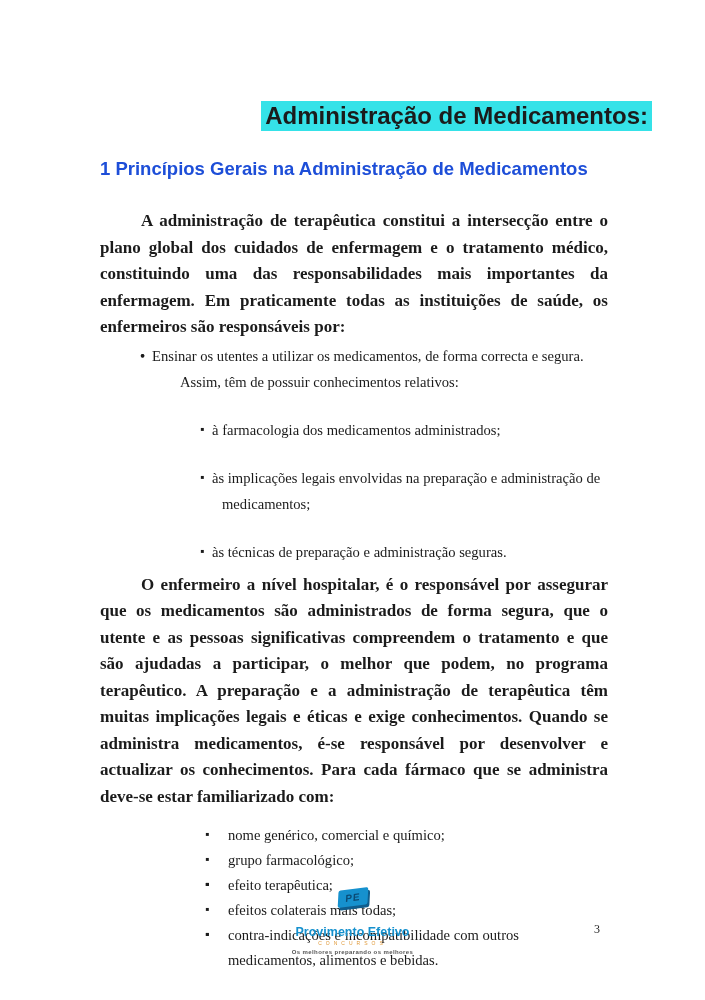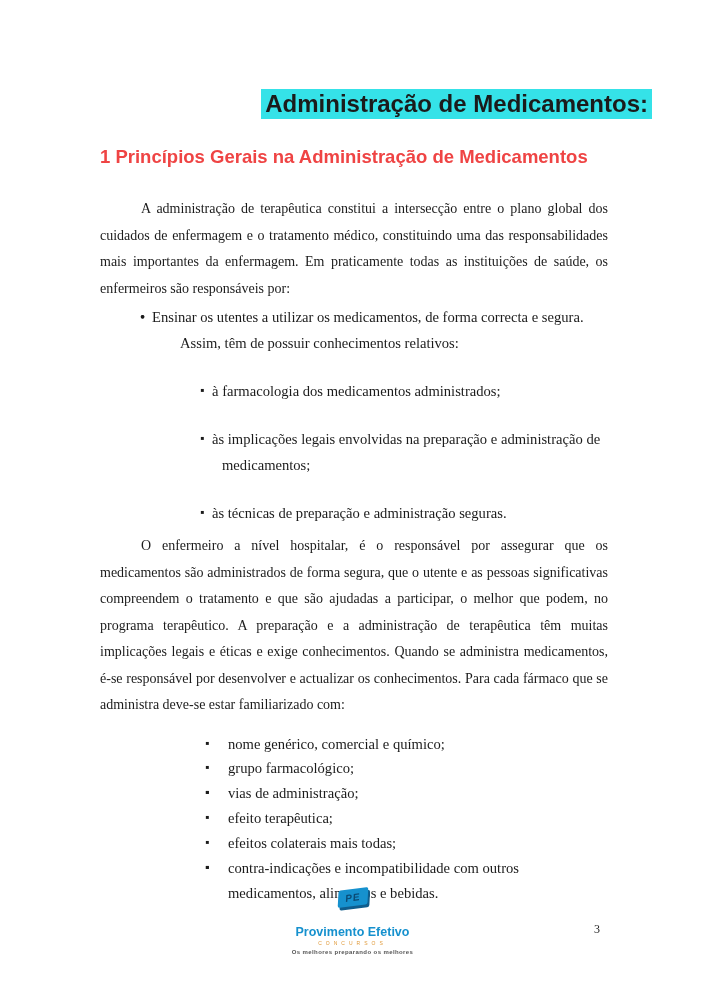--- a/index.html
+++ b/index.html
@@ -9,39 +9,39 @@
     --logo-accent:#e09a3a;
     --logo-tagline:#555;
   }
   *{margin:0;padding:0;box-sizing:border-box;}
   html,body{background:#ffffff;}
   body{
     width:705px;height:1000px;position:relative;overflow:hidden;
     font-family:"Liberation Serif", serif;color:var(--text);
   }
   .page{position:absolute;inset:0;background:#fff;}
-  .content{position:absolute;left:100px;width:508px;top:88px;}
+  .content{position:absolute;left:100px;width:508px;top:100px;}
 
   .doc-title{
     text-align:right;margin-right:-44px;
     font-family:"Liberation Sans", sans-serif;
     font-weight:bold;font-size:24px;line-height:32px;
   }
   .doc-title .highlight{background:var(--hl);padding:1px 4px 2px 4px;}
 
   .section-heading{
     margin-top:25px;
     font-family:"Liberation Sans", sans-serif;
-    font-weight:bold;font-size:18.5px;line-height:23px;color:#ef4444;
+    font-weight:bold;font-size:18.5px;line-height:23px;color:#1d4ed8;
   }
 
   p.body-par{
     margin-top:28px;
-    font-size:14px;line-height:26.5px;
-    text-align:justify;text-indent:41px;
+    font-size:17px;line-height:26.5px;
+    text-align:justify;text-indent:41px;font-weight:bold;
   }
   p.body-par.second{margin-top:7px;}
 
   ul{list-style:none;}
   li{position:relative;line-height:26px;font-size:14.6px;}
 
   .resp-list{margin-top:2px;}
   .resp-list .marker{position:absolute;left:40px;top:0;}
   .resp-list .li-text{display:block;margin-left:52px;}
   .resp-list .li-cont{display:block;margin-left:80px;}
@@ -135,21 +135,20 @@
       </li>
       <li>
         <span class="marker">▪</span>
         <span class="li-text">grupo farmacológico;</span>
       </li>
       <li>
         <span class="marker">▪</span>
       </li>
       <li>
         <span class="marker">▪</span>
-        <span class="li-text">vias de administração;</span>
       </li>
       <li>
         <span class="marker">▪</span>
         <span class="li-text">efeito terapêutica;</span>
       </li>
       <li>
         <span class="marker">▪</span>
         <span class="li-text">efeitos colaterais mais todas;</span>
       </li>
       <li>

